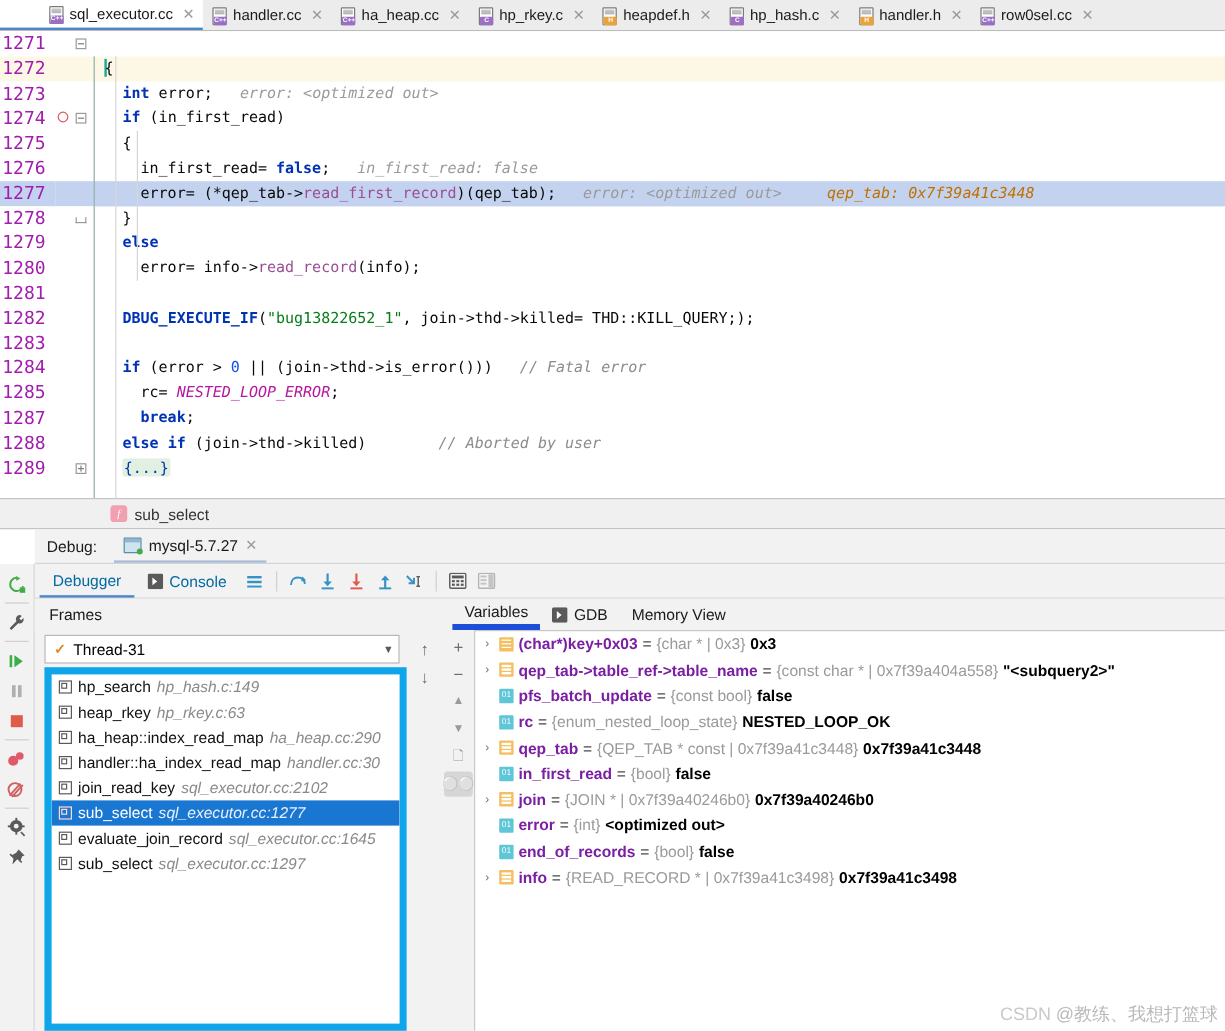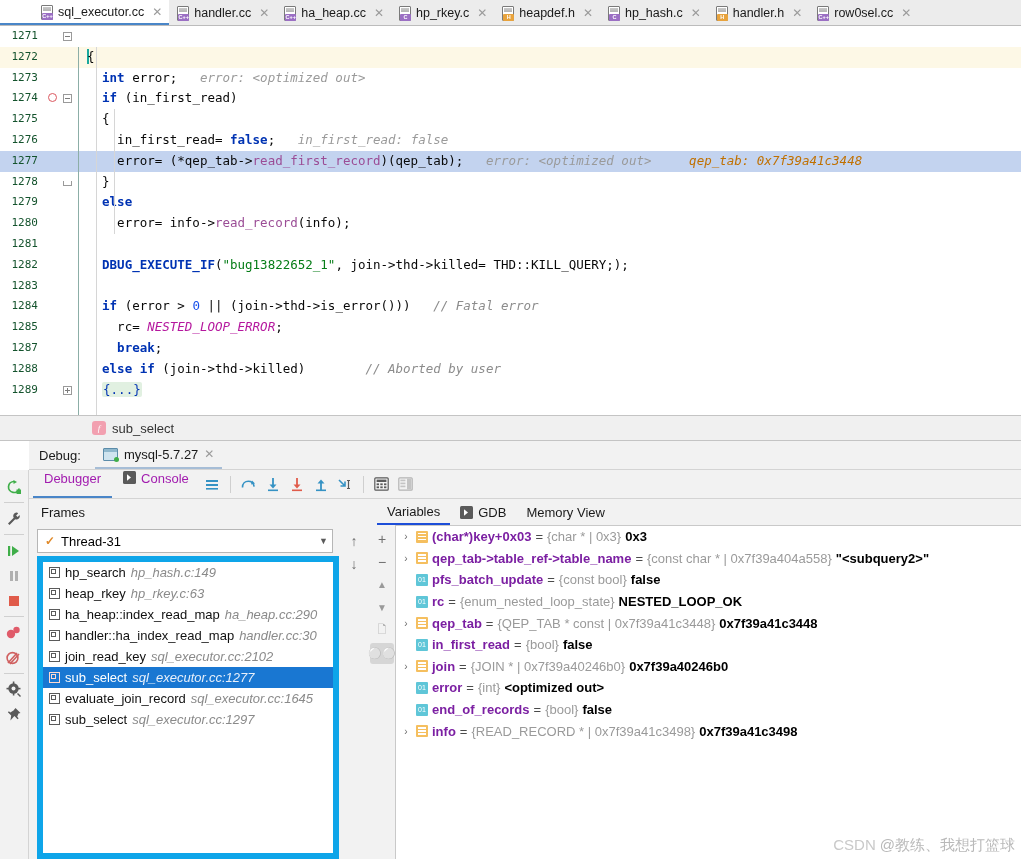--- a/index.html
+++ b/index.html
@@ -51,21 +51,21 @@
     position:relative;flex:1;min-height:0;background:#ffffff;overflow:hidden;
     font-family:"DejaVu Sans Mono","Liberation Mono",monospace;
   }
   .codearea{position:relative;}
   .line{
     height:20.8px;line-height:20.8px;display:flex;align-items:stretch;
     white-space:pre;font-size:12.5px;
   }
   .ln{
     width:46px;min-width:46px;text-align:right;padding-right:8px;box-sizing:border-box;
-    color:#14532d;font-size:11px;background:#ffffff;
+    color:#a21caf;font-size:15px;background:#ffffff;
   }
   .gutter2{width:14px;min-width:14px;position:relative;background:#ffffff;}
   .gutter3{
     width:18px;min-width:18px;position:relative;background:#ffffff;
     border-right:1px solid #ffffff;
   }
   .code{padding-left:8px;position:relative;flex:1;}
   .line.hl-yellow .ln,.line.hl-yellow .gutter2,.line.hl-yellow .gutter3,.line.hl-yellow .code{background:#fdf8e6;}
   .line.hl-blue .ln,.line.hl-blue .gutter2,.line.hl-blue .gutter3,.line.hl-blue .code{background:#c3d3ef;}
   .line.hl-blue .ln{background:#c3d3ef;}
@@ -145,35 +145,35 @@
   .railbtn{width:26px;height:25px;display:flex;align-items:center;justify-content:center;cursor:default;}
   .railsep{width:20px;height:1px;background:#d0d0d0;margin:3px 0;}
 
   .debugmain{flex:1;min-width:0;display:flex;flex-direction:column;}
 
   .dbgtoolbar{
     height:28px;min-height:28px;display:flex;align-items:center;gap:0;
     background:#f2f2f2;border-bottom:1px solid #d4d4d4;padding-left:4px;
   }
   .dtab{
-    height:27px;box-sizing:border-box;display:flex;gap:5px;
-    padding:0 11px;font-size:13px;color:#a21caf;cursor:default;
+    height:27px;box-sizing:border-box;display:flex;align-items:center;gap:5px;
+    padding:0 11px;font-size:13px;color:#0369a1;cursor:default;
   }
   .dtab.active{border-bottom:2px solid #4a86c8;}
   .tsep{width:1px;height:17px;background:#cfcfcf;margin:0 6px;}
   .tbtn{width:24px;height:24px;display:flex;align-items:center;justify-content:center;cursor:default;}
 
   .panes{flex:1;min-height:0;display:flex;}
   .framespane{width:340px;min-width:340px;display:flex;flex-direction:column;background:#f2f2f2;}
   .panehdr{height:26px;min-height:26px;display:flex;align-items:center;padding-left:12px;
     font-size:13px;color:#1a1a1a;background:#f2f2f2;}
   .panehdr.tabs{padding-left:8px;gap:0;}
   .vtab{height:25px;box-sizing:border-box;display:flex;align-items:center;gap:5px;padding:0 10px;
     font-size:13px;color:#1a1a1a;cursor:default;}
-  .vtab.active{border-bottom:2px solid #1d4ed8;}
+  .vtab.active{border-bottom:5px solid #1d4ed8;}
 
   .framesrow{flex:1;min-height:0;display:flex;}
   .threadsel{
     height:24px;min-height:24px;margin:4px 6px 3px 8px;background:#fff;border:1px solid #b6b6b6;
     display:flex;align-items:center;gap:6px;padding:0 4px 0 7px;font-size:13px;box-sizing:border-box;
   }
   .threadsel .chk{color:#e08a2a;font-size:12px;font-weight:bold;}
   .threadsel .arrow{margin-left:auto;color:#5a5a5a;font-size:9px;}
   .framelist{flex:1;min-height:0;background:#fff;border:6px solid #0ea5e9;
     margin:0 0 0 8px;overflow:hidden;}

